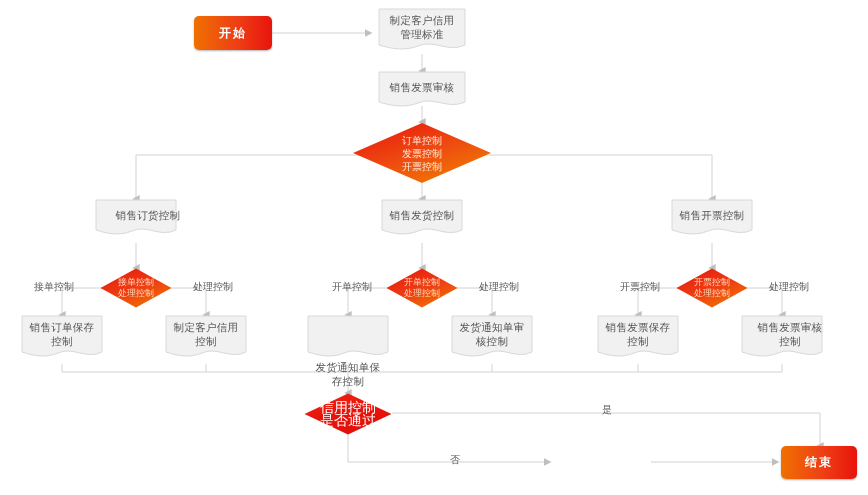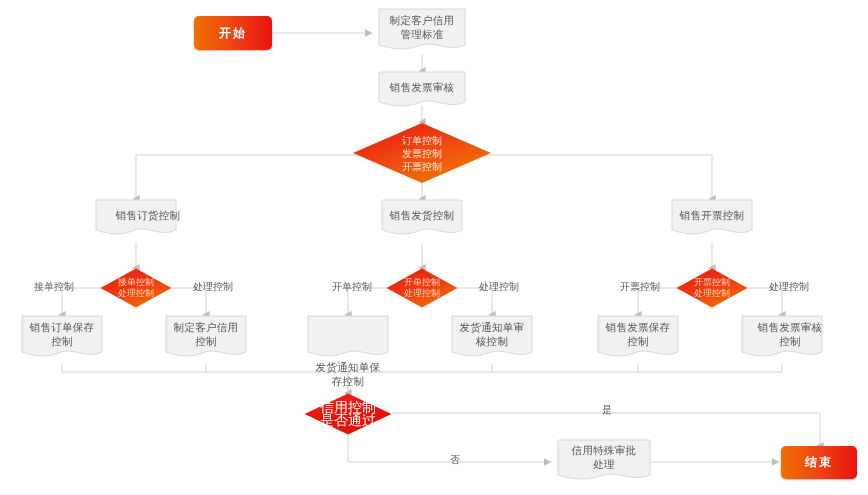--- a/index.html
+++ b/index.html
@@ -349,25 +349,18 @@
       </defs>
       <path d="M44,0.5 L87.5,21 L44,41.5 L0.5,21 Z" fill="url(#gcred)"></path>
     </svg>
     <div class="dm-label">信用控制
 是否通过</div>
   </div>
 
   <div class="elabel center" style="left:607px; top:404px;">是</div>
   <div class="elabel center" style="left:455px; top:454px;">否</div>
 
-  <div class="doc" style="left:557px; top:439px; width:94px; height:45px;">
-    <svg width="94" height="45" viewBox="0 0 94 45">
-      <path d="M1,1 L93,1 L93,36 C75,44 60,30 43,37 C29,42 14,40 1,36 Z" fill="#f1f1f1" stroke="#d8d8d8" stroke-width="1"></path>
-    </svg>
-    <div class="doc-label" style="height:36px;">信用特殊审批
-处理</div>
-  </div>
 
   <div class="terminator" style="left:781px; top:446px; width:76px; height:33px;">
     <span>结束</span>
   </div>
 
 </div>
 
 </body></html>

